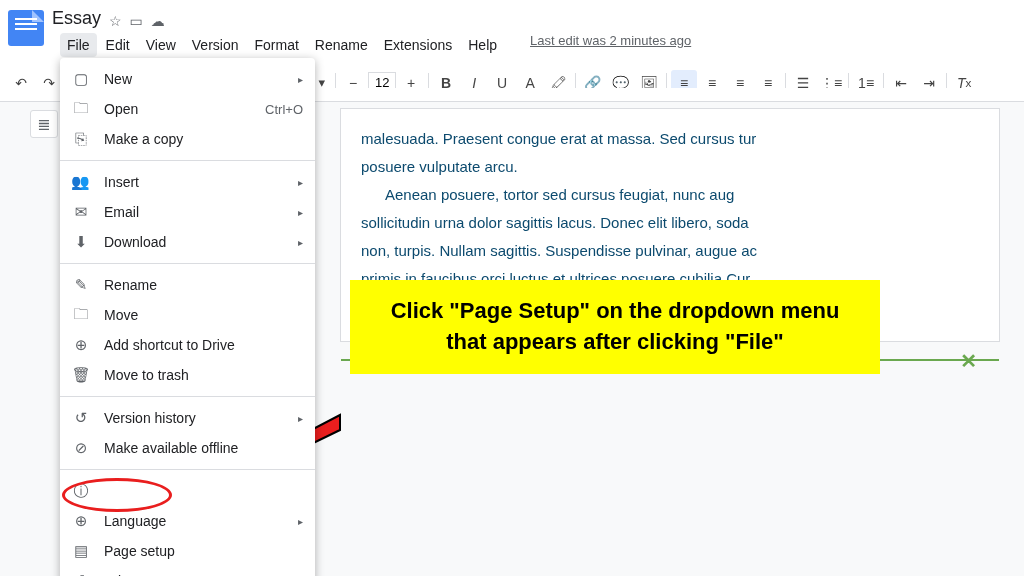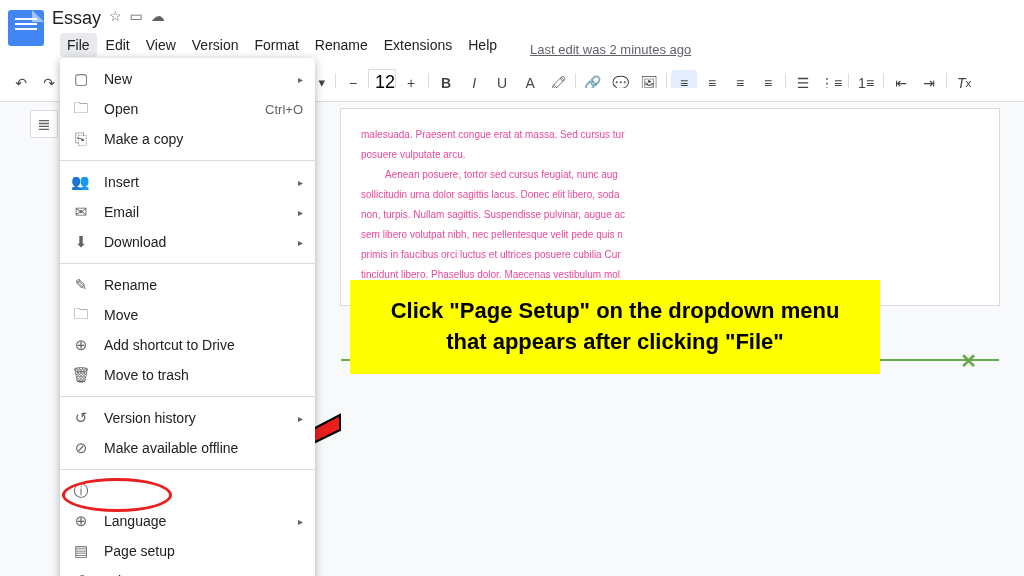--- a/index.html
+++ b/index.html
@@ -2,43 +2,43 @@
 <html><head>
 <meta charset="utf-8">
 <style>
 *{margin:0;padding:0;box-sizing:border-box;font-family:Arial,sans-serif}
 body{background:#fff;width:1024px;height:576px;overflow:hidden;position:relative}
 .header{display:flex;align-items:flex-start;padding:6px 8px;gap:8px}
 .logo{width:36px;height:36px;background:#4285f4;border-radius:3px;position:relative;margin-top:4px}
 .logo::before{content:"";position:absolute;top:0;right:0;width:12px;height:12px;background:#a0c3ff;clip-path:polygon(0 0,100% 100%,0 100%)}
 .logo::after{content:"";position:absolute;top:8px;left:7px;right:7px;height:2px;background:#fff;box-shadow:0 5px 0 #fff,0 10px 0 #fff}
 .title-area{flex:1}
-.title-row{display:flex;align-items:flex-start;gap:8px;padding:2px 0}
+.title-row{display:flex;align-items:flex-end;gap:8px;padding:2px 0}
 .doc-title{font-size:18px;color:#202124}
 .title-icon{color:#5f6368;font-size:14px}
-.menu-row{display:flex;align-items:flex-end;gap:2px;padding:2px 8px}
+.menu-row{display:flex;align-items:flex-start;gap:2px;padding:2px 8px}
 .menu-item{padding:4px 7px;font-size:14px;color:#202124;cursor:pointer;border-radius:4px}
 .menu-item.active{background:#e8eaed}
 .last-edit{margin-left:24px;color:#5f6368;font-size:13px;text-decoration:underline;cursor:pointer}
 .toolbar{display:flex;align-items:center;padding:4px 8px;border-bottom:1px solid #dadce0;gap:2px;height:36px}
 .tb-btn{width:26px;height:26px;display:flex;align-items:center;justify-content:center;color:#444;cursor:pointer;border-radius:3px;font-size:14px}
 .tb-sep{width:1px;height:20px;background:#dadce0;margin:0 2px}
 .tb-select{padding:2px 6px;font-size:13px;color:#444;display:flex;align-items:center;gap:4px;cursor:pointer}
-.tb-font-size{border:1px solid #dadce0;padding:2px 6px;font-size:18px;width:28px;text-align:center}
+.tb-font-size{border:1px solid #dadce0;padding:2px 6px;font-size:13px;width:28px;text-align:center}
 .dropdown{position:absolute;top:58px;left:60px;width:255px;background:#fff;box-shadow:0 2px 10px rgba(0,0,0,0.3);border-radius:4px;padding:6px 0;z-index:100}
 .dd-item{display:flex;align-items:center;padding:6px 12px;font-size:14px;color:#202124;cursor:pointer;gap:14px}
 .dd-icon{width:18px;height:18px;display:flex;align-items:center;justify-content:center;color:#5f6368;font-size:15px}
 .dd-label{flex:1}
 .dd-shortcut{color:#5f6368;font-size:13px}
 .dd-arrow{color:#5f6368;font-size:10px}
 .dd-sep{height:1px;background:#dadce0;margin:6px 0}
 .canvas{position:absolute;top:88px;left:0;right:0;bottom:0;background:#f8f9fa}
 .ruler{height:14px;background:#fff;border-bottom:1px solid #dadce0;position:relative;font-size:9px;color:#888}
 .page{position:absolute;top:20px;left:340px;width:660px;background:#fff;border:1px solid #dadce0;padding:18px 20px}
-.doc-text{font-size:10px;line-height:1.6;color:#ec4899}
+.doc-text{font-size:15px;line-height:1.6;color:#0c4a6e}
 .doc-text p{margin-bottom:4px}
 .doc-text .indent{text-indent:24px}
 .page-break{position:absolute;top:250px;left:0;right:0;height:2px;background:#6aa84f;display:flex;align-items:center;justify-content:flex-end;padding-right:10px}
 .page-break-x{position:absolute;right:22px;top:-10px;color:#6aa84f;font-size:20px;font-weight:bold}
 .outline-btn{position:absolute;top:110px;left:30px;width:28px;height:28px;border:1px solid #dadce0;border-radius:3px;display:flex;align-items:center;justify-content:center;color:#5f6368;cursor:pointer;background:#fff}
 .callout{position:absolute;top:280px;left:350px;width:530px;background:#ffff00;padding:16px 20px;font-size:22px;font-weight:bold;text-align:center;line-height:1.4;z-index:50}
 .arrow{position:absolute;top:410px;left:175px;width:170px;height:110px;z-index:60}
 .circle{position:absolute;top:478px;left:62px;width:110px;height:34px;border:3px solid #e91e1e;border-radius:50%;z-index:110;pointer-events:none}
 </style>
 </head>
@@ -120,21 +120,20 @@
 
 <div class="canvas">
   <div class="ruler"></div>
   <div class="page">
     <div class="doc-text">
       <p>malesuada. Praesent congue erat at massa. Sed cursus tur</p>
       <p>posuere vulputate arcu.</p>
       <p class="indent">Aenean posuere, tortor sed cursus feugiat, nunc aug</p>
       <p>sollicitudin urna dolor sagittis lacus. Donec elit libero, soda</p>
       <p>non, turpis. Nullam sagittis. Suspendisse pulvinar, augue ac</p>
-      <p>sem libero volutpat nibh, nec pellentesque velit pede quis n</p>
       <p>primis in faucibus orci luctus et ultrices posuere cubilia Cur</p>
       <p>tincidunt libero. Phasellus dolor. Maecenas vestibulum mol</p>
     </div>
     <div class="page-break">
       <span class="page-break-x">✕</span>
     </div>
   </div>
 </div>
 
 <div class="outline-btn">≣</div>

